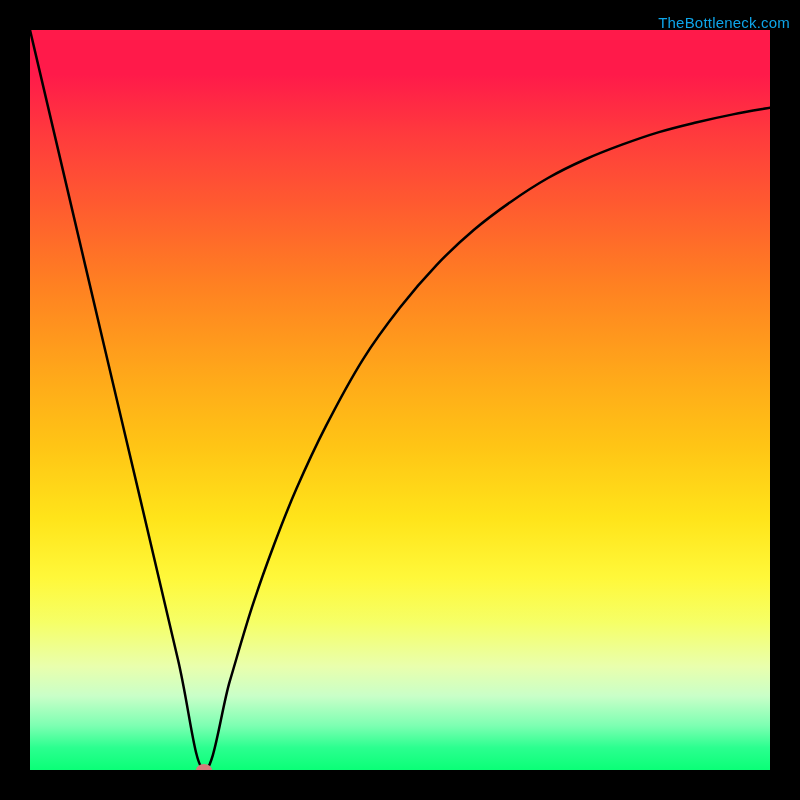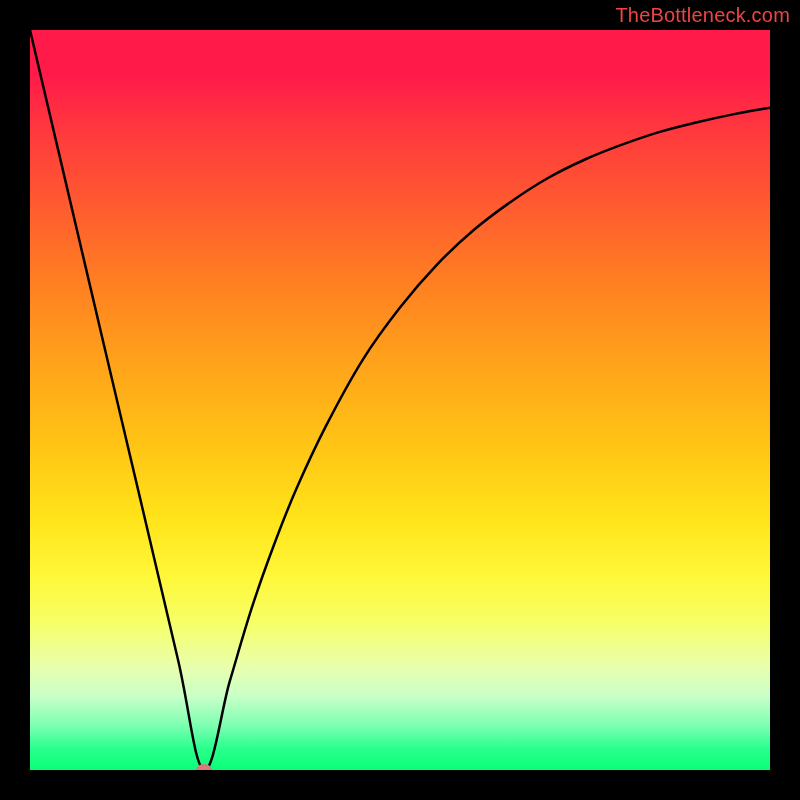--- a/index.html
+++ b/index.html
@@ -42,24 +42,24 @@
       #f6ff66 80%,
       #e9ffad 86%,
       #c9ffc8 90%,
       #7dffb2 94%,
       #2bff8f 97%,
       #0aff77 100%
     );
   }
   .watermark {
     position: absolute;
-    top: 4px;
+    top: 14px;
     right: 10px;
-    color: #ef4444;
-    font-size: 20px;
+    color: #0ea5e9;
+    font-size: 15px;
     font-weight: 500;
     letter-spacing: 0.2px;
     user-select: none;
   }
   svg.curve {
     position: absolute;
     inset: 0;
   }
   .marker {
     position: absolute;

